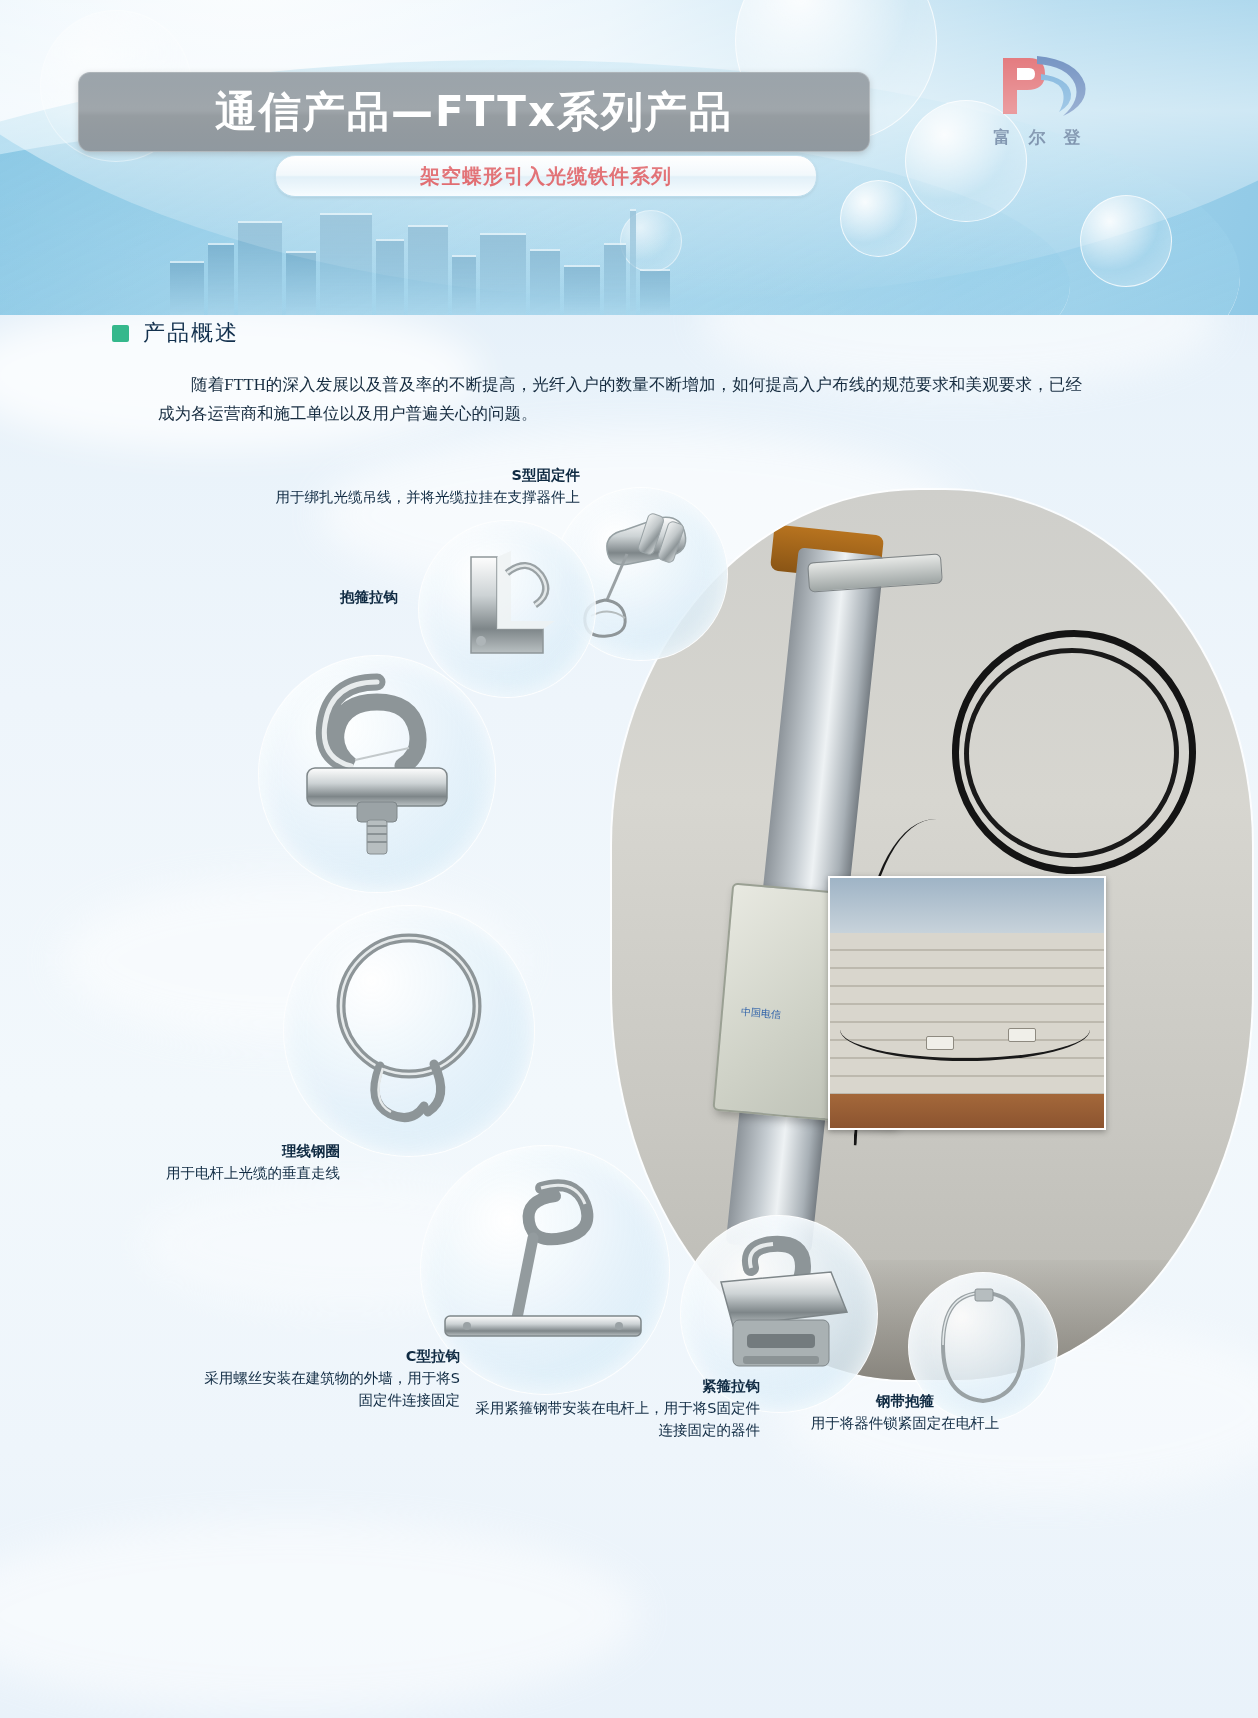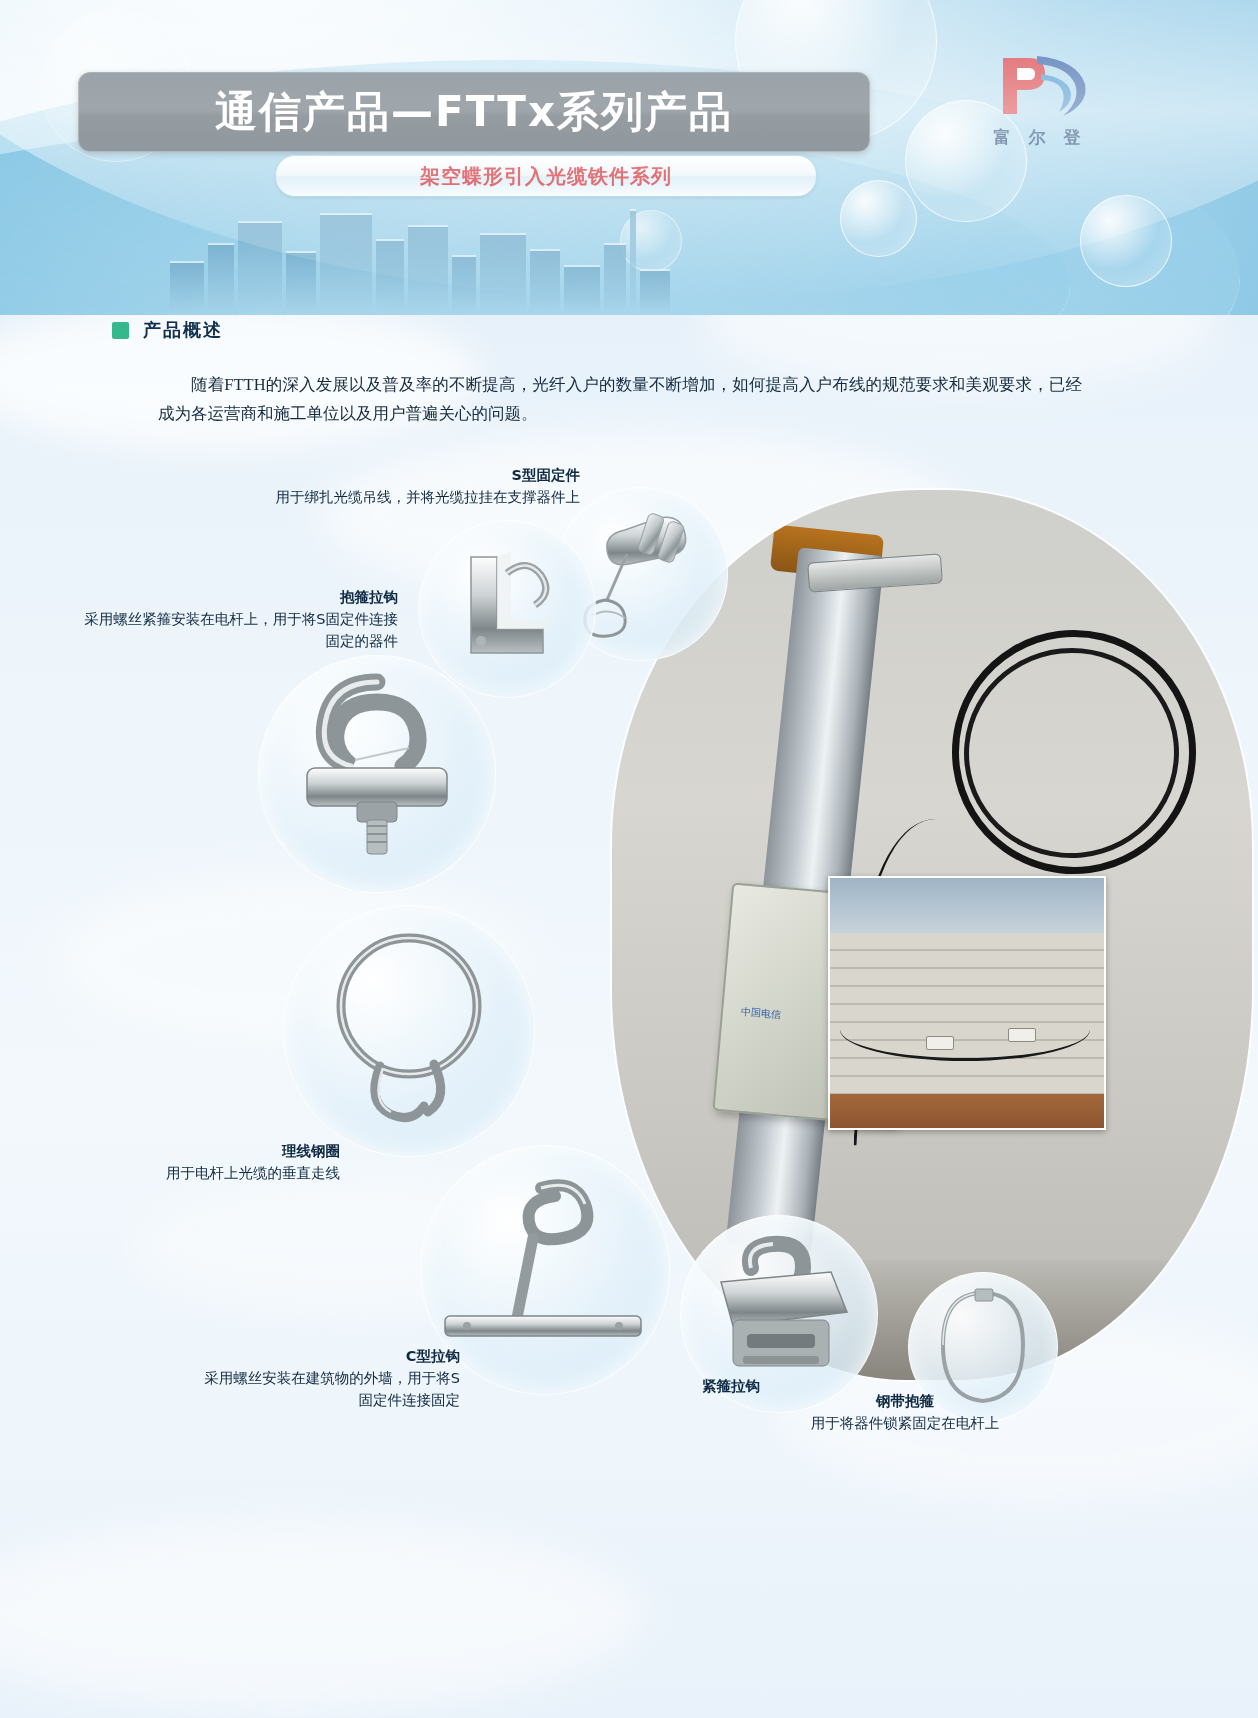--- a/index.html
+++ b/index.html
@@ -161,22 +161,22 @@
     left: 112px; top: 318px;
     display: flex; align-items: center;
   }
   .sec-square {
     width: 17px; height: 17px;
     background: #35b88c;
     margin-right: 14px;
     border-radius: 2px;
   }
   .sec-title {
-    font-size: 18px;
-    font-weight: bold;
+    font-size: 22px;
+    font-weight: normal;
     color: #13314e;
     letter-spacing: 2px;
     text-align: center;
   }
 
   .body-text {
     position: absolute;
     left: 150px; top: 362px;
     width: 940px;
     font-size: 16.5px;
@@ -466,21 +466,20 @@
     <svg width="176" height="176" viewBox="0 0 176 176">
       <path d="M52 36 L78 36 L78 108 L124 108 L124 132 L52 132 Z" fill="url(#mg2)" stroke="#8e9699" stroke-width="1.5"></path>
       <path d="M78 36 L92 30 L92 100 L136 100 L124 108 L78 108 Z" fill="#eef1f2" opacity=".75"></path>
       <path d="M88 52 q20 -16 34 2 q12 18 -6 30" fill="none" stroke="#9aa2a5" stroke-width="7"></path>
       <path d="M88 52 q20 -16 34 2 q12 18 -6 30" fill="none" stroke="#e4e9ea" stroke-width="2.5"></path>
       <circle cx="62" cy="120" r="5" fill="#aeb5b8"></circle>
     </svg>
   </div>
   <div class="cap cap-bg">
     <div class="t">抱箍拉钩</div>
-    <div>采用螺丝紧箍安装在电杆上，用于将S固定件连接固定的器件</div>
   </div>
 
   <div class="prod pc-hook">
     <svg width="236" height="236" viewBox="0 0 236 236">
       <path d="M118 26 q-46 0 -52 42 q-5 34 26 42 q-20 -16 -14 -38 q7 -26 40 -26 q34 0 40 28 q5 24 -14 36" fill="none" stroke="#8d9598" stroke-width="17" stroke-linecap="round"></path>
       <path d="M118 26 q-46 0 -52 42 q-5 34 26 42" fill="none" stroke="#e8eced" stroke-width="5" stroke-linecap="round"></path>
       <path d="M96 104 L150 92" stroke="#c3c9cb" stroke-width="2"></path>
       <rect x="48" y="112" width="140" height="38" rx="8" fill="url(#mg2)" stroke="#7e8689" stroke-width="1.5"></rect>
       <rect x="98" y="146" width="40" height="20" rx="4" fill="#9ba3a6" stroke="#7e8689"></rect>
       <rect x="108" y="164" width="20" height="34" rx="3" fill="#b7bec0" stroke="#868e91"></rect>
@@ -522,20 +521,21 @@
       <path d="M70 52 q-6 -22 22 -24 q30 -2 30 22 q0 18 -12 22" fill="none" stroke="#8d9598" stroke-width="16" stroke-linecap="round"></path>
       <path d="M70 52 q-6 -22 22 -24" fill="none" stroke="#e7ebec" stroke-width="4"></path>
       <path d="M40 66 L150 56 L166 96 L52 110 Z" fill="url(#mg2)" stroke="#7e8689" stroke-width="1.5"></path>
       <rect x="52" y="104" width="96" height="46" rx="6" fill="#a9b1b3" stroke="#7e8689"></rect>
       <rect x="66" y="118" width="68" height="14" rx="4" fill="#737b7e"></rect>
       <rect x="62" y="140" width="76" height="8" rx="3" fill="#8b9395"></rect>
     </svg>
   </div>
   <div class="cap cap-tight">
     <div class="t">紧箍拉钩</div>
+    <div>采用紧箍钢带安装在电杆上，用于将S固定件连接固定的器件</div>
   </div>
 
   <div class="prod pc-band">
     <svg width="148" height="148" viewBox="0 0 148 148">
       <path d="M74 20 q-40 0 -40 52 q0 52 40 56 q40 -4 40 -56 q0 -52 -40 -52 z" fill="none" stroke="#9aa2a5" stroke-width="4"></path>
       <path d="M74 20 q-40 0 -40 52" fill="none" stroke="#e5eaeb" stroke-width="1.5"></path>
       <rect x="66" y="16" width="18" height="12" rx="2" fill="#b6bdbf" stroke="#8a9295"></rect>
     </svg>
   </div>
   <div class="cap cap-band">

